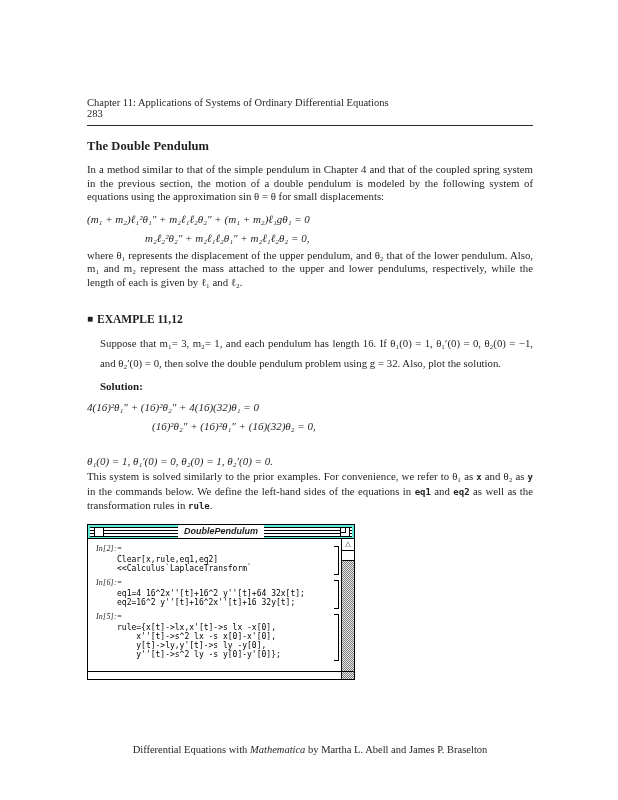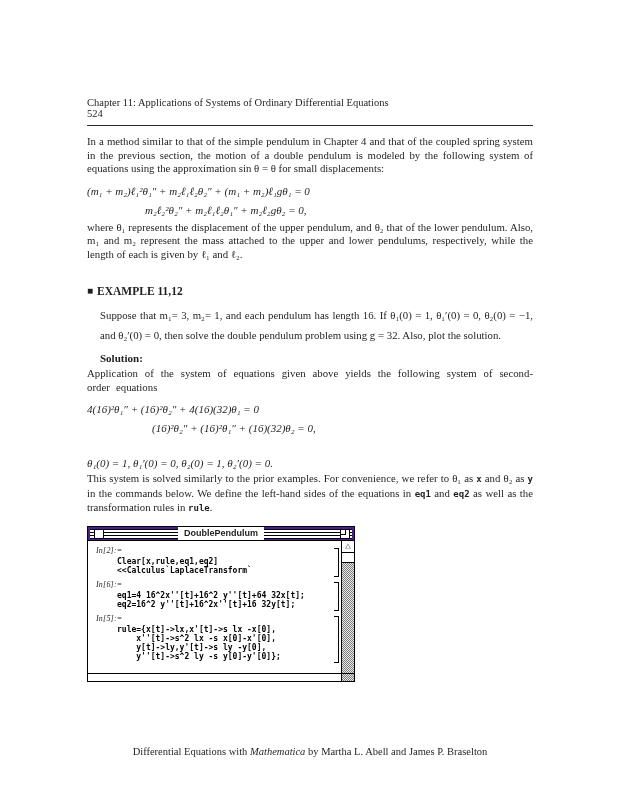--- a/index.html
+++ b/index.html
@@ -26,37 +26,37 @@
   .example-marker{font-size:10px;margin-right:4px;position:relative;top:-1px;}
   .example-body{margin:9px 0 0 13px;font-size:10.8px;line-height:19.5px;text-align:justify;}
   .solution-label{margin:7px 0 0 13px;font-weight:bold;font-size:11px;}
   .sol-intro{margin-top:3px;word-spacing:3.5px;}
   .ic-line{margin-top:23px;font-size:11px;font-style:italic;}
   .closing{margin-top:3px;}
   .code-inline{font-family:"DejaVu Sans Mono","Liberation Mono",monospace;font-weight:bold;font-size:9px;font-style:normal;}
 
   
   .notebook{margin-top:10px;width:266px;border:1.5px solid #000;background:#fff;}
-  .titlebar{position:relative;height:13px;border-bottom:1.5px solid #000;background:#4c1d95;}
+  .titlebar{position:relative;height:13px;border-bottom:1.5px solid #000;background:#5eead4;font-style:italic;}
   .stripe-layer{position:absolute;left:2px;right:2px;top:2px;bottom:1px;
     background:repeating-linear-gradient(to bottom,#000 0 1px,#fff 1px 3px);}
   .close-box{position:absolute;left:6px;top:2px;width:8px;height:8px;background:#fff;border:1px solid #000;z-index:2;}
   .title-text{position:absolute;left:50%;top:0;transform:translateX(-50%);
     background:#fff;padding:0 6px;font-family:"Liberation Sans","DejaVu Sans",sans-serif;
     font-weight:bold;font-size:9px;line-height:13px;z-index:2;white-space:nowrap;}
   .zoom-box{position:absolute;right:4px;top:2px;width:8px;height:8px;background:#fff;border:1px solid #000;z-index:2;}
   .zoom-box::after{content:"";position:absolute;left:-1px;top:-1px;width:4px;height:4px;border:1px solid #000;background:#fff;}
 
   .nb-body{position:relative;height:132px;background:#fff;}
   .cells{position:absolute;left:0;top:0;right:13px;bottom:0;padding:2px 0 0 5px;}
   .cell{position:relative;padding:0 10px 2px 0;margin-bottom:3px;}
   .cell-bracket{position:absolute;right:2px;top:2px;bottom:0;width:4px;
     border-top:1px solid #000;border-right:1px solid #000;border-bottom:1px solid #000;}
   .cell-label{font-style:italic;font-size:8px;margin:3px 0 2px 3px;letter-spacing:.2px;}
-  .code-line{font-family:"DejaVu Sans Mono","Liberation Mono",monospace;font-weight:bold;
+  .code-line{font-family:"DejaVu Sans Mono","Liberation Mono",monospace;font-weight:normal;
     font-size:8px;line-height:9px;white-space:pre;color:#000;padding-left:24px;}
 
   .dither{background-image:conic-gradient(#7d7d7d 25%,#e8e8e8 0 50%,#7d7d7d 0 75%,#e8e8e8 0);background-size:2px 2px;}
   .scrollbar{position:absolute;right:0;top:0;bottom:0;width:12px;border-left:1px solid #000;background:#fff;}
   .sb-arrow{height:11px;border-bottom:1px solid #000;background:#fff;text-align:center;
     font-size:7px;line-height:10px;font-family:"DejaVu Sans",sans-serif;}
   .sb-thumb{height:9px;border-bottom:1px solid #000;background:#fff;}
   .sb-track{position:absolute;top:22px;bottom:0;left:0;right:0;}
 
   .nb-bottom{height:7px;border-top:1.5px solid #000;position:relative;background:#fff;}
@@ -65,42 +65,42 @@
   .footer{margin-top:64px;text-align:center;font-size:10.5px;}
   .italic{font-style:italic;}
 </style>
 </head>
 <body>
 
 <div class="page">
 
   <div class="header-row">
     <span>Chapter 11:  Applications of Systems of Ordinary Differential Equations</span>
-    <span>524</span>
+    <span>283</span>
   </div>
 
+  <div class="section-title">The Double Pendulum</div>
 
   <div class="para">In a method similar to that of the simple pendulum in Chapter 4 and that of the coupled spring system in the previous section, the motion of a double pendulum is modeled by the following system of equations using the approximation sin θ = θ for small displacements:</div>
 
   <div class="eq-block">
     <div>(m₁ + m₂)ℓ₁²θ₁″ + m₂ℓ₁ℓ₂θ₂″ + (m₁ + m₂)ℓ₁gθ₁ = 0</div>
-    <div class="eq-line2 indent58">m₂ℓ₂²θ₂″ + m₂ℓ₁ℓ₂θ₁″ + m₂ℓ₂gθ₂ = 0,</div>
+    <div class="eq-line2 indent58">m₂ℓ₂²θ₂″ + m₂ℓ₁ℓ₂θ₁″ + m₂ℓ₁ℓ₂θ₂ = 0,</div>
   </div>
 
   <div class="para" style="margin-top:5px;">where θ₁ represents the displacement of the upper pendulum, and θ₂ that of the lower pendulum. Also, m₁ and m₂ represent the mass attached to the upper and lower pendulums, respectively, while the length of each is given by ℓ₁ and ℓ₂.</div>
 
   <div class="example-heading">
     <span class="example-marker">■</span><span>EXAMPLE 11,12</span>
   </div>
 
   <div class="example-body">Suppose that m₁= 3, m₂= 1, and each pendulum has length 16. If θ₁(0) = 1, θ₁′(0) = 0, θ₂(0) = −1, and θ₂′(0) = 0, then solve the double pendulum problem using g = 32. Also, plot the solution.</div>
 
   <div class="solution-label">Solution:</div>
 
-  <div class="para sol-intro">Application of the system of equations given above yields the following system of second-order equations</div>
 
   <div class="eq-block">
     <div>4(16)²θ₁″ + (16)²θ₂″ + 4(16)(32)θ₁ = 0</div>
     <div class="eq-line2 indent98">(16)²θ₂″ + (16)²θ₁″ + (16)(32)θ₂ = 0,</div>
   </div>
 
   <div class="ic-line">θ₁(0) = 1, θ₁′(0) = 0, θ₂(0) = 1, θ₂′(0) = 0.</div>
 
   <div class="para closing">
     <span>This system is solved similarly to the prior examples. For convenience, we refer to θ₁ as </span><span class="code-inline">x</span><span> and θ₂ as </span><span class="code-inline">y</span><span> in the commands below. We define the left-hand sides of the equations in </span><span class="code-inline">eq1</span><span> and </span><span class="code-inline">eq2</span><span> as well as the transformation rules in </span><span class="code-inline">rule</span><span>.</span>

